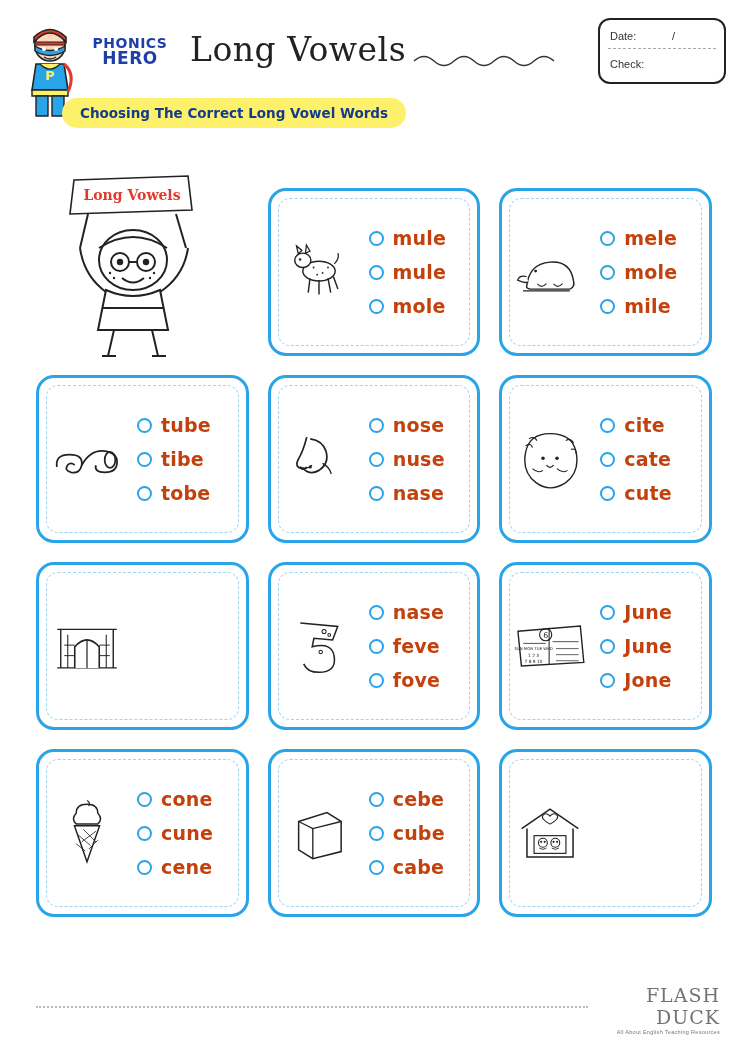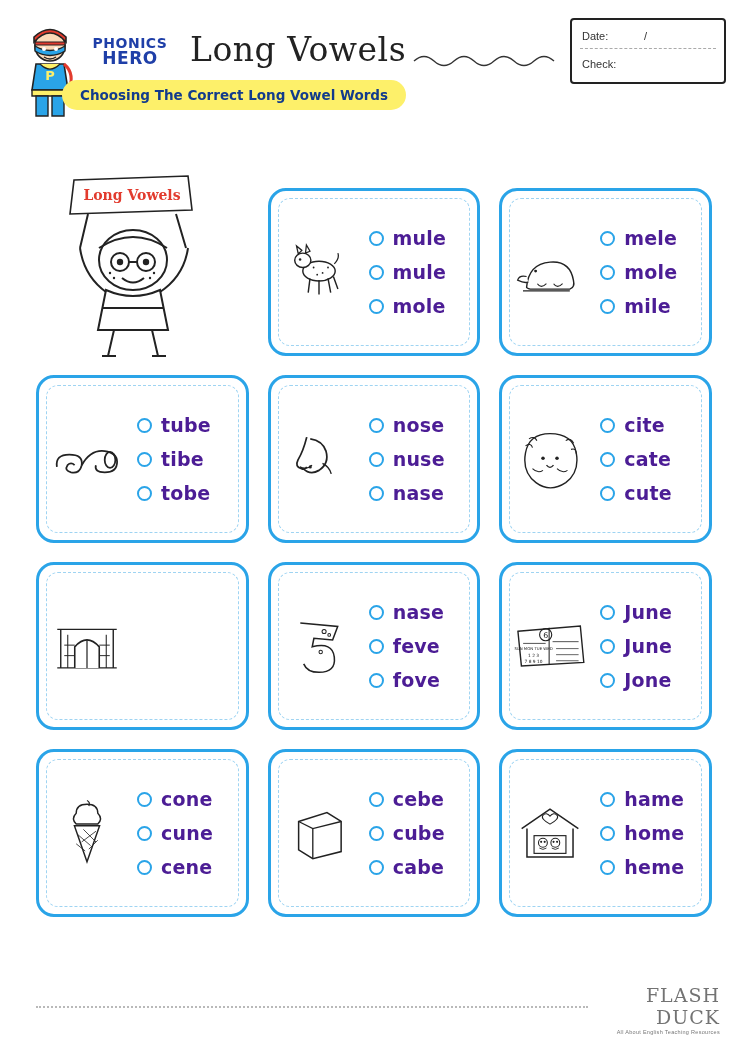--- a/index.html
+++ b/index.html
@@ -56,23 +56,23 @@
     letter-spacing: 0.5px;
   }
   .squiggle {
     position: absolute;
     left: 390px; top: 30px;
     width: 160px; height: 26px;
   }
   .datebox {
     position: absolute;
     right: 0; top: 0;
-    width: 156px; height: 66px;
+    width: 128px; height: 66px;
     border: 2px solid #222;
-    border-radius: 4px;
+    border-radius: 12px;
     background: #fff;
   }
   .datebox .row {
     position: absolute;
     left: 10px;
     font-size: 11px;
     color: #333;
     font-family: "Liberation Sans", sans-serif;
   }
   .datebox .r1 { top: 10px; }
@@ -84,21 +84,21 @@
   }
   .datebox .line1 {
     position: absolute;
     left: 8px; right: 8px; top: 28px;
     border-top: 1px dashed #aaa;
   }
 
   
   .pill {
     position: absolute;
-    left: 62px; top: 80px;
+    left: 62px; top: 98px;
     height: 30px;
     padding: 0 18px;
     background: #fdf06a;
     border-radius: 15px;
     display: flex;
     align-items: center;
   }
   .pill span {
     font-family: "DejaVu Sans", sans-serif;
     font-weight: bold;
@@ -172,21 +172,21 @@
   .bub {
     width: 15px; height: 15px;
     border: 2.5px solid #2aa4e8;
     border-radius: 50%;
     flex: 0 0 15px;
   }
   .word {
     font-family: "DejaVu Sans", sans-serif;
     font-weight: bold;
     font-size: 19px;
-    color: #4c1d95;
+    color: #c2410c;
     letter-spacing: 0.2px;
   }
 
   
   .hero-wrap {
     position: relative;
     width: 219px; height: 168px;
   }
   .hero-wrap svg { position: absolute; left: 0; top: -14px; }
 
@@ -583,34 +583,20 @@
             <rect x="22" y="38" width="36" height="20" fill="#fff" stroke="#222" stroke-width="1.3"></rect>
             <circle cx="32" cy="46" r="5" fill="#fff" stroke="#222" stroke-width="1.2"></circle>
             <circle cx="46" cy="46" r="5" fill="#fff" stroke="#222" stroke-width="1.2"></circle>
             <circle cx="30" cy="45" r="1.2" fill="#222"></circle>
               <circle cx="34" cy="45" r="1.2" fill="#222"></circle>
             <circle cx="44" cy="45" r="1.2" fill="#222"></circle>
               <circle cx="48" cy="45" r="1.2" fill="#222"></circle>
             <path d="M28 52 q4 3 8 0 M42 52 q4 3 8 0" fill="none" stroke="#222" stroke-width="1"></path>
           </svg>
         </div>
-        <div class="opts">
-          <div class="opt">
-            <span class="bub"></span>
-            <span class="word">hame</span>
-          </div>
-          <div class="opt">
-            <span class="bub"></span>
-            <span class="word">home</span>
-          </div>
-          <div class="opt">
-            <span class="bub"></span>
-            <span class="word">heme</span>
-          </div>
-        </div>
       </div>
     </div>
 
   </div>
 
   <div class="footer-dots"></div>
   <div class="logo">
     <div class="l1"><span>FLASH DUCK</span></div>
     <div class="l2">All About English Teaching Resources</div>
   </div>

